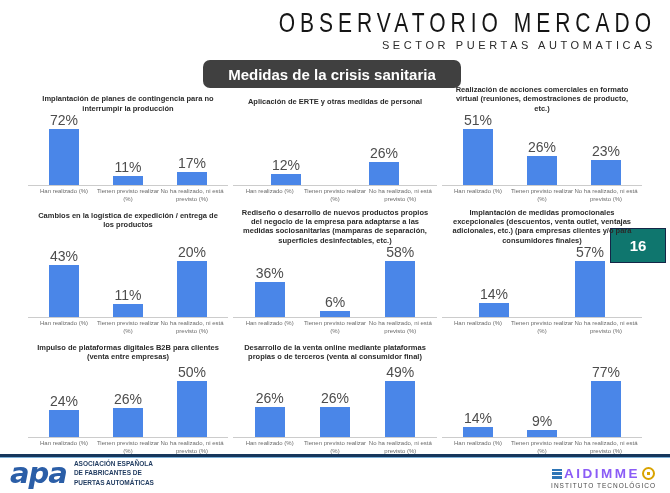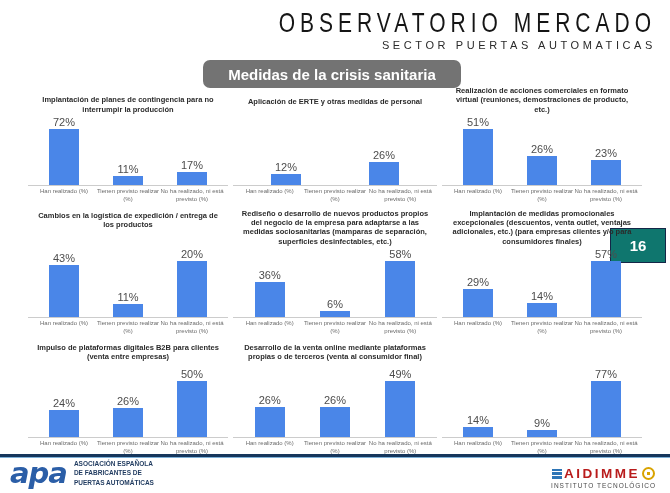--- a/index.html
+++ b/index.html
@@ -13,21 +13,21 @@
     font-size:21px;font-weight:400;color:#151515;letter-spacing:5px;
     transform:scaleY(1.35);transform-origin:top right;white-space:nowrap;
     font-family:"Liberation Sans",sans-serif;
   }
   .header-sub{
     margin-top:9px;font-size:11px;color:#2a2a2a;letter-spacing:3.6px;white-space:nowrap;
   }
   
   .slide-title{
     position:absolute;left:203px;top:60px;width:258px;height:28px;
-    background:#737373;border-radius:7px;color:#ffffff;font-weight:bold;
+    background:#404040;border-radius:7px;color:#ffffff;font-weight:bold;
     font-size:15px;display:flex;align-items:center;justify-content:center;
   }
   
   .page-badge{
     position:absolute;top:228px;right:4px;width:54px;height:33px;
     background:#0f766e;border:1px solid #142647;color:#ffffff;
     font-size:15px;font-weight:bold;display:flex;align-items:center;justify-content:center;
   }
   
   .charts{
@@ -38,21 +38,21 @@
   .cell{display:flex;flex-direction:column;justify-content:flex-end;}
   .ctitle{
     font-size:7.5px;font-weight:bold;color:#2b2b2b;text-align:center;
     line-height:1.25;margin-bottom:auto;padding:0 6px;
   }
   .plot{
     height:70px;display:flex;justify-content:space-around;align-items:flex-end;
     border-bottom:1px solid #cccccc;padding:0 4px;margin-top:2px;
   }
   .bargroup{display:flex;flex-direction:column;align-items:center;width:33%;}
-  .barval{font-size:11px;color:#4d4d4d;margin-bottom:1px;white-space:nowrap;}
+  .barval{font-size:14px;color:#4d4d4d;margin-bottom:1px;white-space:nowrap;}
   .bar{width:30px;}
   .xaxis{display:flex;justify-content:space-around;padding:0 4px;}
   .xlab{
     width:34%;text-align:center;font-size:6px;color:#6b6b6b;
     line-height:1.25;margin-top:2px;
   }
   
   .footer-divider{position:absolute;left:0;top:454px;width:670px;}
   .footer-divider .d1{height:2.5px;background:#16365c;}
   .footer-divider .d2{height:1.5px;background:#7fb2d9;}
@@ -61,21 +61,21 @@
     font-family:"DejaVu Sans",sans-serif;font-style:italic;font-weight:bold;
     font-size:29px;line-height:29px;color:#2b5ea7;letter-spacing:-1px;
   }
   .apa-lines{margin-left:7px;font-size:6.5px;font-weight:bold;color:#1f3a5f;line-height:1.45;}
   .aidimme{position:absolute;right:14px;top:466px;text-align:center;}
   .aidimme-row{display:flex;align-items:center;justify-content:center;}
   .aidimme-sq{
     width:10px;height:10px;background:#2e75b6;margin-right:2px;
     background-image:linear-gradient(#2e75b6 20%,#ffffff 20%,#ffffff 35%,#2e75b6 35%,#2e75b6 60%,#ffffff 60%,#ffffff 75%,#2e75b6 75%);
   }
-  .aidimme-word{font-size:13.5px;font-weight:bold;color:#b91c1c;letter-spacing:2.5px;}
+  .aidimme-word{font-size:13.5px;font-weight:bold;color:#8b5cf6;letter-spacing:2.5px;}
   .aidimme-gear{
     width:9px;height:9px;border-radius:50%;border:2px solid #d9a300;margin-left:2px;
     background:radial-gradient(circle,#d9a300 25%,#ffffff 30%);
   }
   .aidimme-sub{font-size:6.5px;color:#4a4a4a;letter-spacing:1px;margin-top:1px;}
 </style>
 </head>
 <body>
 
 <div class="header">
@@ -190,24 +190,20 @@
       </div>
     <div class="xaxis">
         <div class="xlab">Han realizado (%)</div>
         <div class="xlab">Tienen previsto realizar (%)</div>
         <div class="xlab">No ha realizado, ni está previsto (%)</div>
       </div>
   </div>
   <div class="cell">
     <div class="ctitle">Implantación de medidas promocionales excepcionales (descuentos, venta outlet, ventajas adicionales, etc.) (para empresas clientes y/o para consumidores finales)</div>
     <div class="plot">
-        <div class="bargroup">
-          <div class="barval">29%</div>
-          <div class="bar" style="height: 28px; background: rgb(74, 134, 232);"></div>
-        </div>
         <div class="bargroup">
           <div class="barval">14%</div>
           <div class="bar" style="height: 14px; background: rgb(74, 134, 232);"></div>
         </div>
         <div class="bargroup">
           <div class="barval">57%</div>
           <div class="bar" style="height: 56px; background: rgb(74, 134, 232);"></div>
         </div>
       </div>
     <div class="xaxis">

